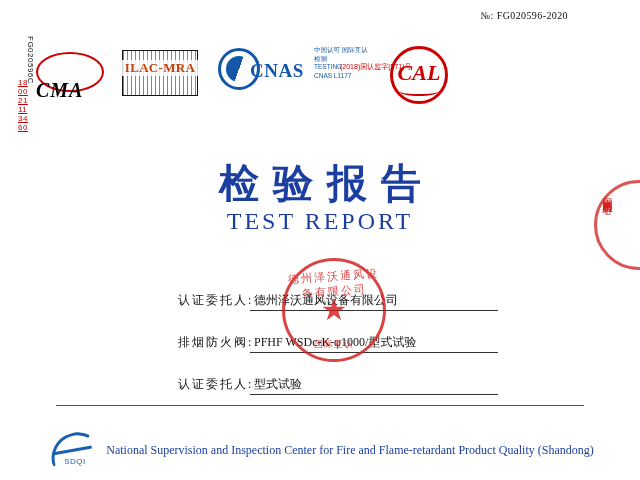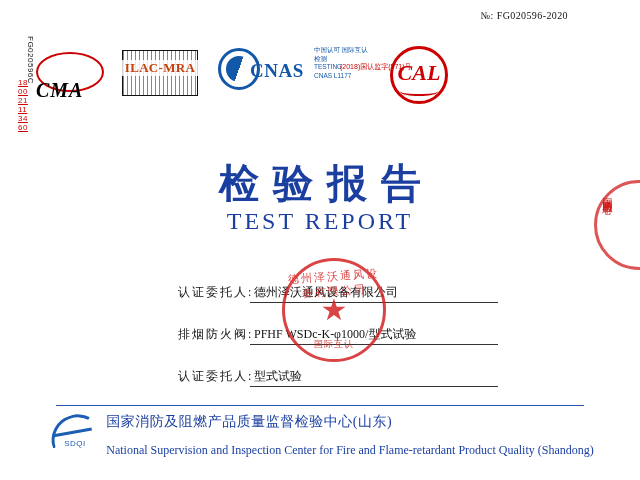--- a/index.html
+++ b/index.html
@@ -214,20 +214,21 @@
   .fields {
     position: absolute;
     top: 282px;
     left: 178px;
     width: 320px;
   }
   .field-row {
     position: relative;
     height: 30px;
     margin-bottom: 12px;
+    margin-top: 8px;
   }
   .field-label {
     position: absolute;
     left: 0;
     top: 2px;
     font-family: "Liberation Serif", serif;
     font-size: 12px;
     color: #111;
     letter-spacing: 2px;
     white-space: nowrap;
@@ -459,18 +460,17 @@
 
   <div class="footer-line"></div>
 
   <div class="footer">
     <div class="footer-inner">
       <div class="sdqi-mark">
         <div class="sdqi-swoosh"></div>
         <div class="sdqi-bar"></div>
         <div class="sdqi-label">SDQI</div>
       </div>
-      <div class="footer-cn">国家消防及阻燃产品质量监督检验中心(山东)</div>
       <div class="footer-en">National Supervision and Inspection Center for Fire and Flame-retardant Product Quality (Shandong)</div>
     </div>
   </div>
 
 </div>
 
 </body></html>

